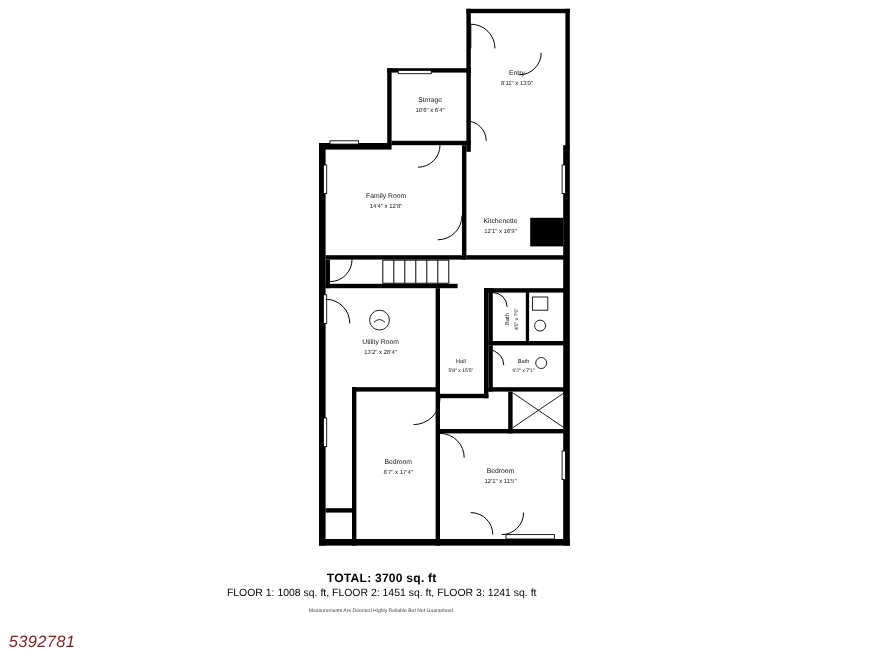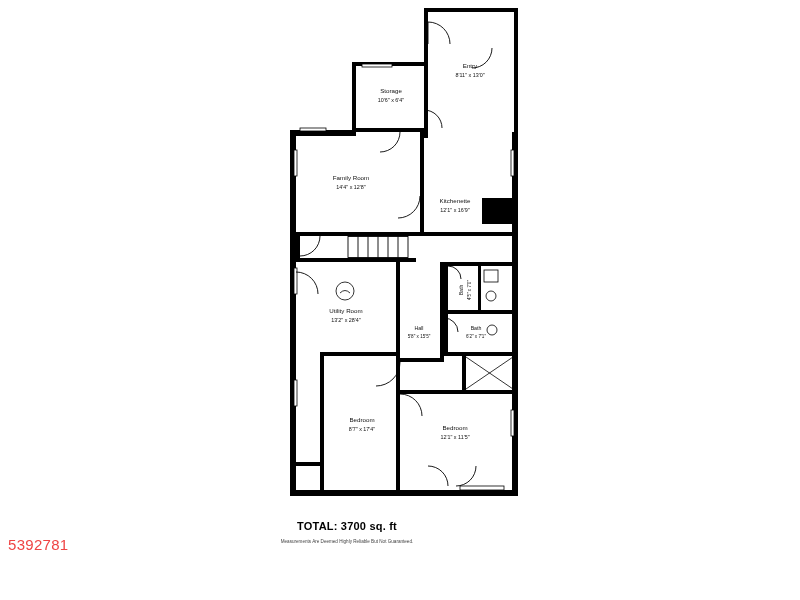--- a/index.html
+++ b/index.html
@@ -61,24 +61,25 @@
     margin: 0 0 1px 0;
   }
   #summary .disclaimer {
     font-size: 4.6px;
     color: #444;
     margin-top: 7px;
   }
   #mls-id {
     position: absolute;
     left: 8px;
-    top: 536px;
+    top: 575px;
     font-size: 15px;
-    color: #ef4444;
+    color: #7f1d1d;
     letter-spacing: 0.3px;
+    font-style: italic;
   }
 </style>
 </head>
 <body>
 
 <div id="floorplan-wrap">
   <svg id="plan" width="800" height="520" viewBox="0 0 800 520" xmlns="http://www.w3.org/2000/svg">
     <rect x="0" y="0" width="800" height="520" fill="#ffffff"></rect>
 
     <g fill="#000000">
@@ -217,16 +218,17 @@
       <text class="room-dim" x="455" y="439">12'1" x 11'5"</text>
 
       <text class="room-name room-name-sm" x="463" y="290" transform="rotate(-90 463 290)">Bath</text>
       <text class="room-dim room-dim-sm" x="471" y="290" transform="rotate(-90 471 290)">4'5" x 7'0"</text>
     </g>
   </svg>
 </div>
 
 <div id="summary">
   <p class="total">TOTAL: 3700 sq. ft</p>
+  <p class="line">FLOOR 1: 1008 sq. ft, FLOOR 2: 1451 sq. ft, FLOOR 3: 1241 sq. ft</p>
   <p class="disclaimer">Measurements Are Deemed Highly Reliable But Not Guaranteed.</p>
 </div>
 
 <div id="mls-id">5392781</div>
 
 </body></html>

